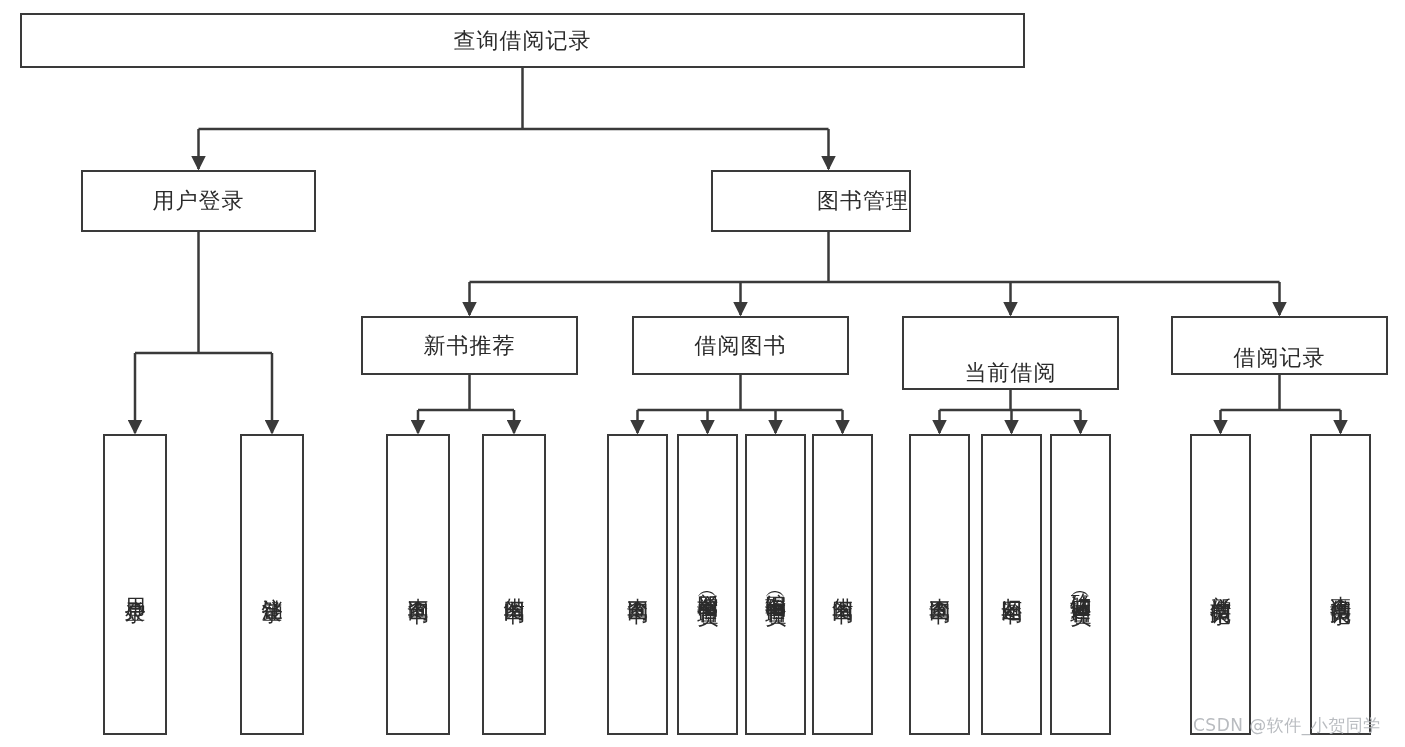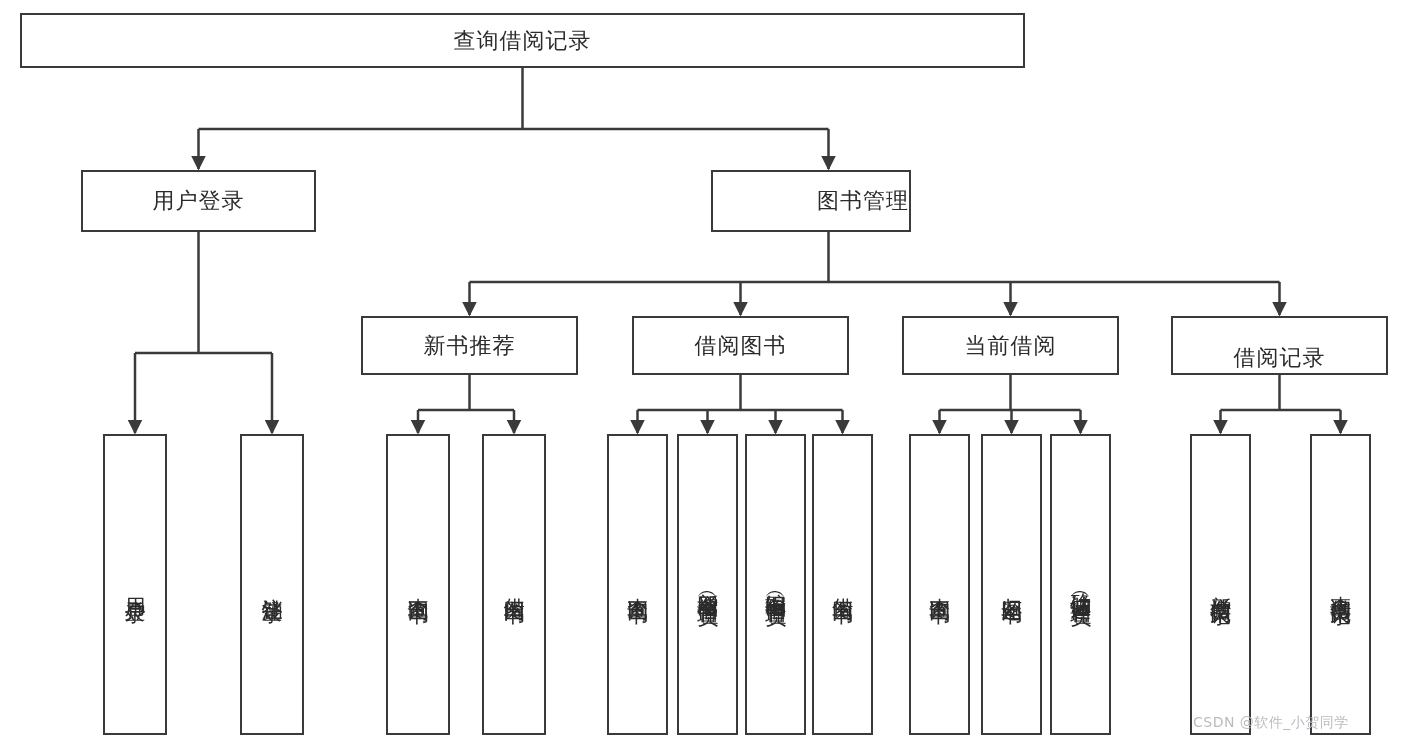--- a/index.html
+++ b/index.html
@@ -48,21 +48,21 @@
     padding: 4px 0;
   }
   .node.vert .label {
     writing-mode: vertical-rl;
     text-orientation: upright;
     display: block;
     white-space: nowrap;
   }
   .watermark {
     position: absolute;
-    font-size: 14px;
+    font-size: 17px;
     color: #b9bcc0;
     white-space: nowrap;
     z-index: 5;
     letter-spacing: 0.5px;
   }
 </style>
 </head>
 <body>
 
 <div id="canvas">
@@ -119,21 +119,21 @@
       </div>
       <div class="node horiz" style="left: 711px; top: 170px; width: 200px; height: 62px; justify-content: flex-end;">
         <span class="label">图书管理</span>
       </div>
       <div class="node horiz" style="left: 361px; top: 316px; width: 217px; height: 59px; font-family: Liberation Serif, serif;">
         <span class="label">新书推荐</span>
       </div>
       <div class="node horiz" style="left: 632px; top: 316px; width: 217px; height: 59px;">
         <span class="label">借阅图书</span>
       </div>
-      <div class="node horiz" style="left: 902px; top: 316px; width: 217px; height: 59px;">
+      <div class="node horiz" style="left: 902px; top: 316px; width: 217px; height: 74px; align-items: flex-end;">
         <span class="label">当前借阅</span>
       </div>
       <div class="node horiz" style="left: 1171px; top: 316px; width: 217px; height: 59px; align-items: flex-end;">
         <span class="label">借阅记录</span>
       </div>
       <div class="node vert" style="left: 103px; top: 434px; width: 64px; height: 301px;">
         <span class="label">用户登录</span>
       </div>
       <div class="node vert" style="left: 240px; top: 434px; width: 64px; height: 301px;">
         <span class="label">注销登录</span>

